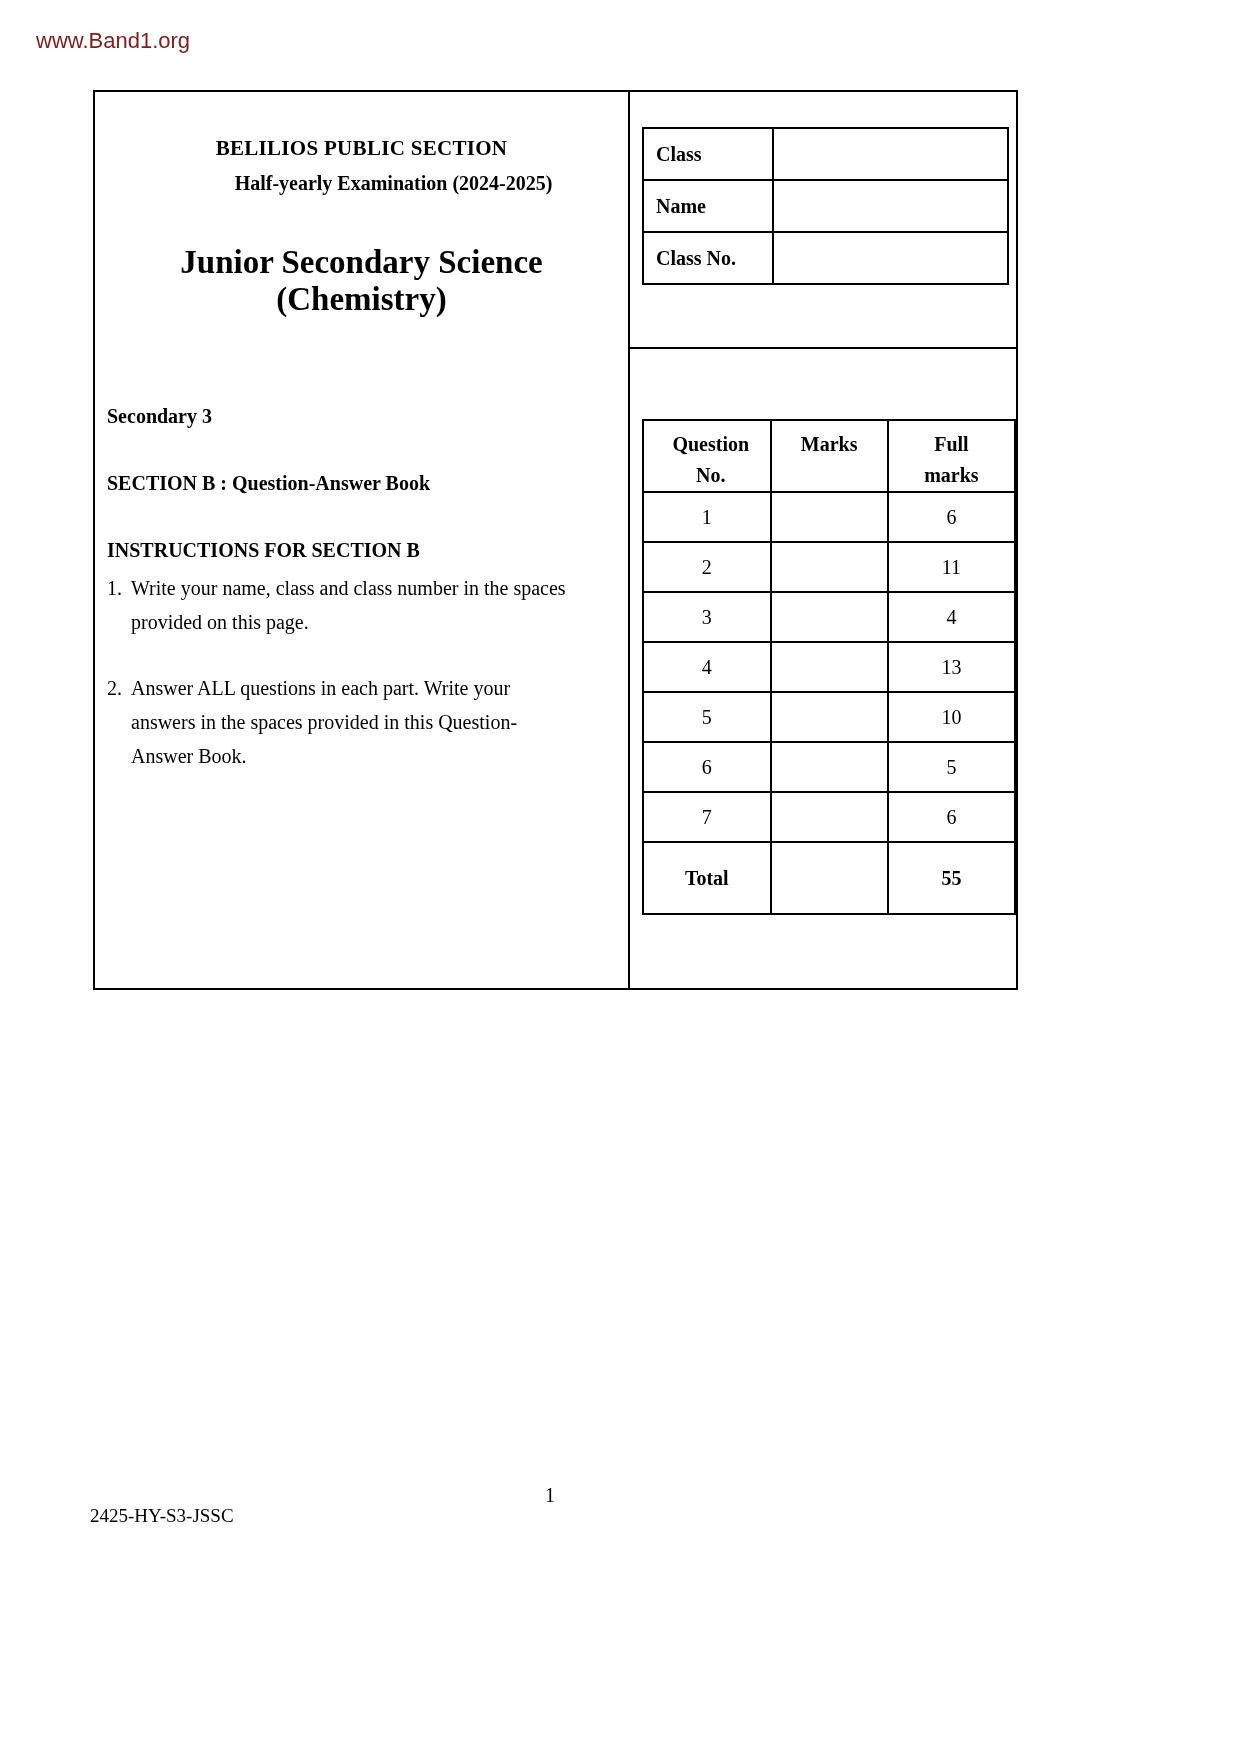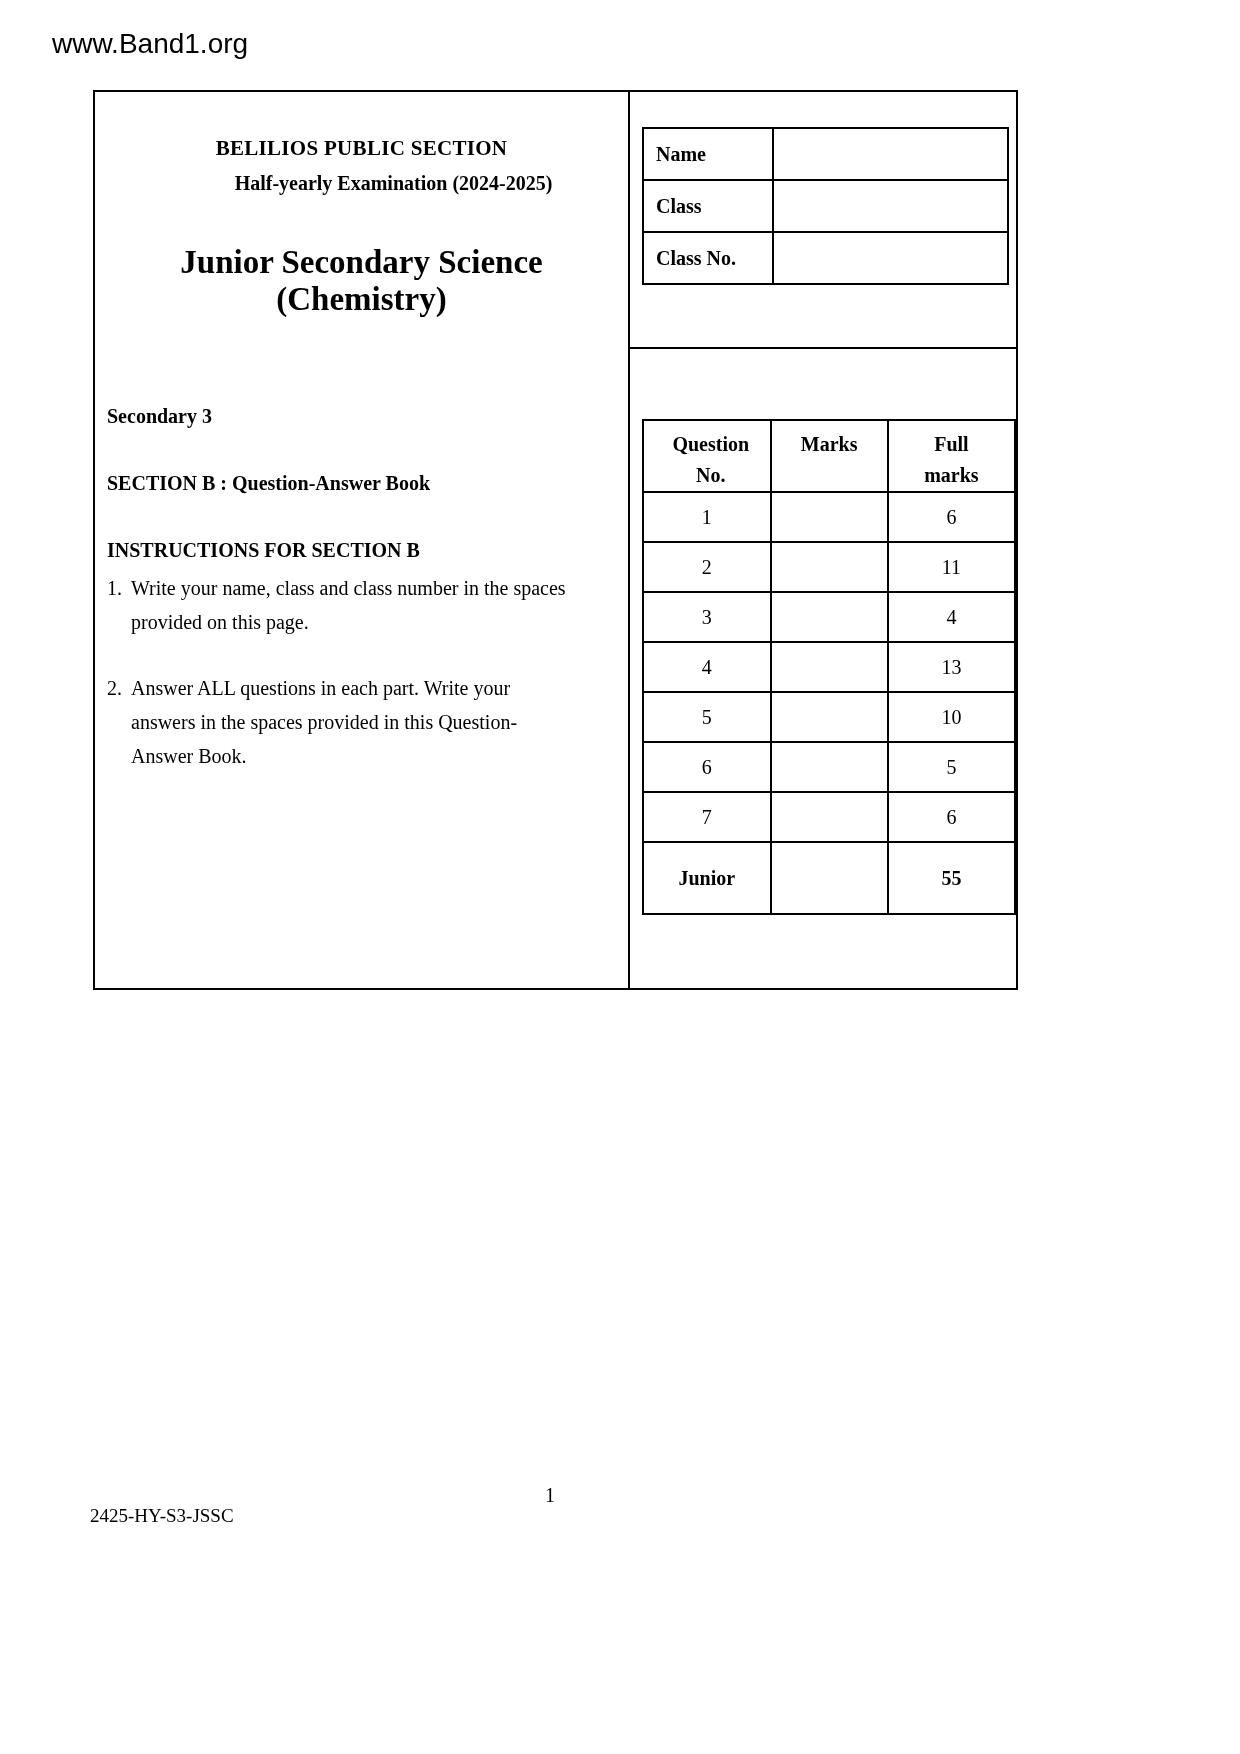--- a/index.html
+++ b/index.html
@@ -5,23 +5,23 @@
   * { margin: 0; padding: 0; box-sizing: border-box; }
   html, body { background: #ffffff; }
   body {
     width: 1240px; height: 1754px;
     position: relative;
     font-family: "Liberation Serif", serif;
     color: #000;
     overflow: hidden;
   }
   .site-link {
-    position: absolute; left: 52px; top: 28px;
+    position: absolute; left: 36px; top: 28px;
     font-family: "Liberation Sans", sans-serif;
-    font-size: 28px; color: #000000;
+    font-size: 22px; color: #7f1d1d;
   }
   .main-box {
     position: absolute; left: 93px; top: 90px;
     width: 925px; height: 900px;
     border: 2px solid #000;
   }
   .divider-v { position: absolute; left: 533px; top: 0; bottom: 0; width: 2px; background: #000; }
   .divider-h { position: absolute; left: 533px; right: 0; top: 255px; height: 2px; background: #000; }
 
   .center-line { position: absolute; left: 0; width: 533px; text-align: center; font-weight: bold; }
@@ -84,25 +84,25 @@
     <span class="instr-text">Write your name, class and class number in the spaces provided on this page.</span>
   </div>
   <div class="instruction instr-2">
     <span class="instr-num">2.</span>
     <span class="instr-text">Answer ALL questions in each part. Write your answers in the spaces provided in this Question-Answer Book.</span>
   </div>
 
   <table class="student-table">
     <tbody>
       <tr>
-        <td class="label">Name</td>
+        <td class="label">Class</td>
         <td class="value"></td>
       </tr>
       <tr>
-        <td class="label">Class</td>
+        <td class="label">Name</td>
         <td class="value"></td>
       </tr>
       <tr>
         <td class="label">Class No.</td>
         <td class="value"></td>
       </tr>
     </tbody>
   </table>
 
   <table class="marks-table">
@@ -145,21 +145,21 @@
         <td>6</td>
         <td></td>
         <td>5</td>
       </tr>
       <tr>
         <td>7</td>
         <td></td>
         <td>6</td>
       </tr>
       <tr class="total-row">
-        <td>Junior</td>
+        <td>Total</td>
         <td></td>
         <td>55</td>
       </tr>
     </tbody>
   </table>
 </div>
 
 <div class="page-number">1</div>
 <div class="doc-code">2425-HY-S3-JSSC</div>
 

